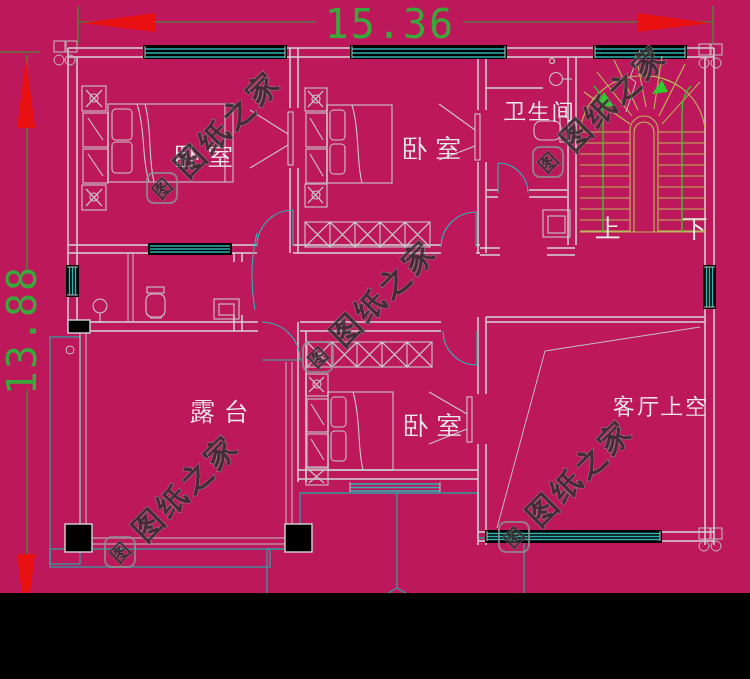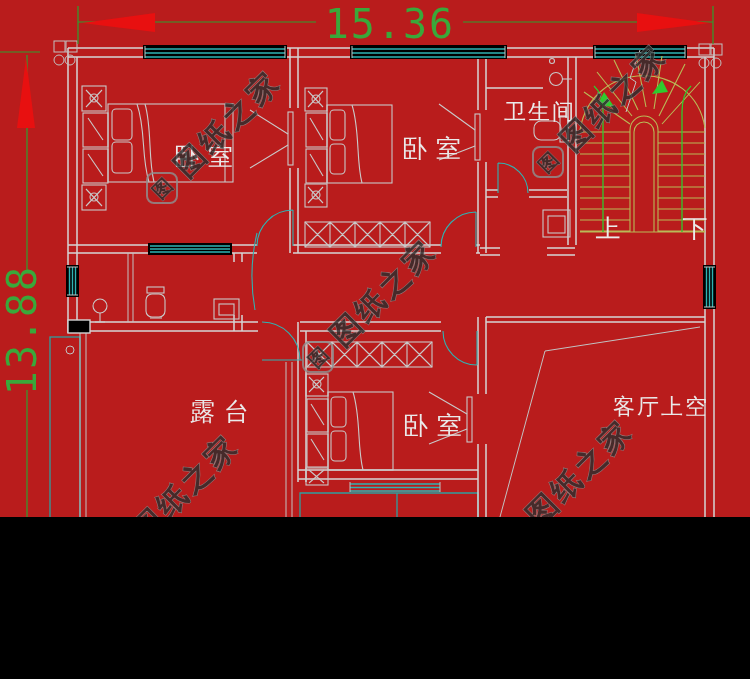--- a/index.html
+++ b/index.html
@@ -1,16 +1,16 @@
 <!DOCTYPE html>
 <html><head>
 <meta charset="utf-8">
 <style>
   html,body{margin:0;padding:0;background:#000;}
-  #page{position:relative;width:750px;height:517px;background:#b91c1c;overflow:hidden;}
+  #page{position:relative;width:750px;height:593px;background:#be185d;overflow:hidden;}
   svg{display:block;}
   .wall{stroke:#d5d5d5;stroke-width:1.5;fill:none;}
   .thin{stroke:#c2c2c2;stroke-width:1;fill:none;}
   .furn{stroke:#c9c9c9;stroke-width:1.1;fill:none;}
   .teal{stroke:#2fb3b3;stroke-width:1.4;fill:none;}
   .tealthin{stroke:#2fb3b3;stroke-width:1.1;fill:none;}
   .roofedge{stroke:#2f9f9f;stroke-width:1.3;fill:none;}
   .green{stroke:#2f9f2f;stroke-width:1.2;fill:none;}
   .sgreen{stroke:#2ecc2e;stroke-width:1.3;fill:none;}
   .yellow{stroke:#b9ba57;stroke-width:1.1;fill:none;}

